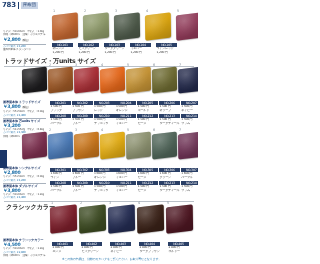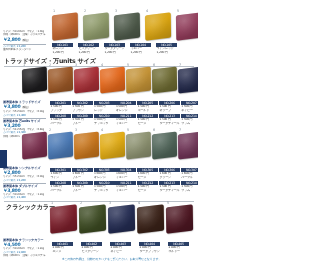--- a/index.html
+++ b/index.html
@@ -203,20 +203,25 @@
     position: absolute;
     height: 0.5px;
     background: #b9c0c8;
   }
 </style>
 </head>
 <body>
 
 <div class="page">
 
+  <div class="header">
+    <span class="page-num">783</span>
+    <span class="header-rule"></span>
+    <span class="header-title">座布団</span>
+  </div>
 
   <div class="edge-tab"></div>
 
   <div class="swatch-row" style="left:52px; top:14px; gap:5px;">
     <div class="cushion-wrap">
       <span class="cushion-idx">1</span>
       <div class="cushion" style="width:26px;height:25px;background:#c0652f;"></div>
     </div>
     <div class="cushion-wrap">
       <span class="cushion-idx">2</span>

